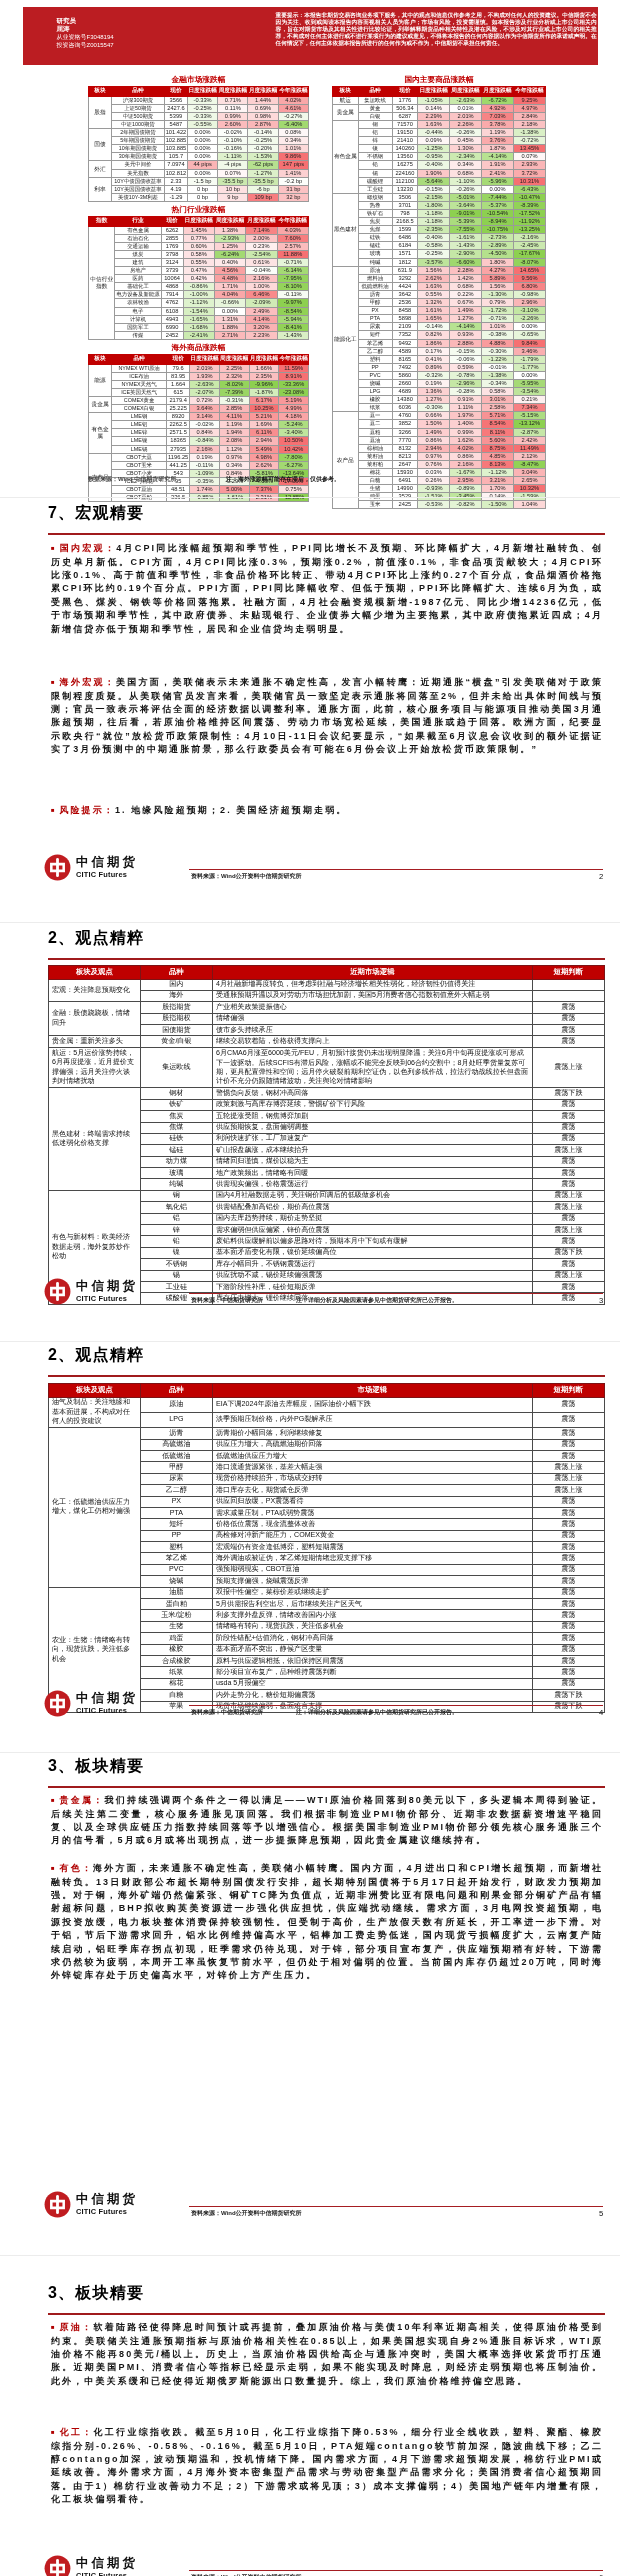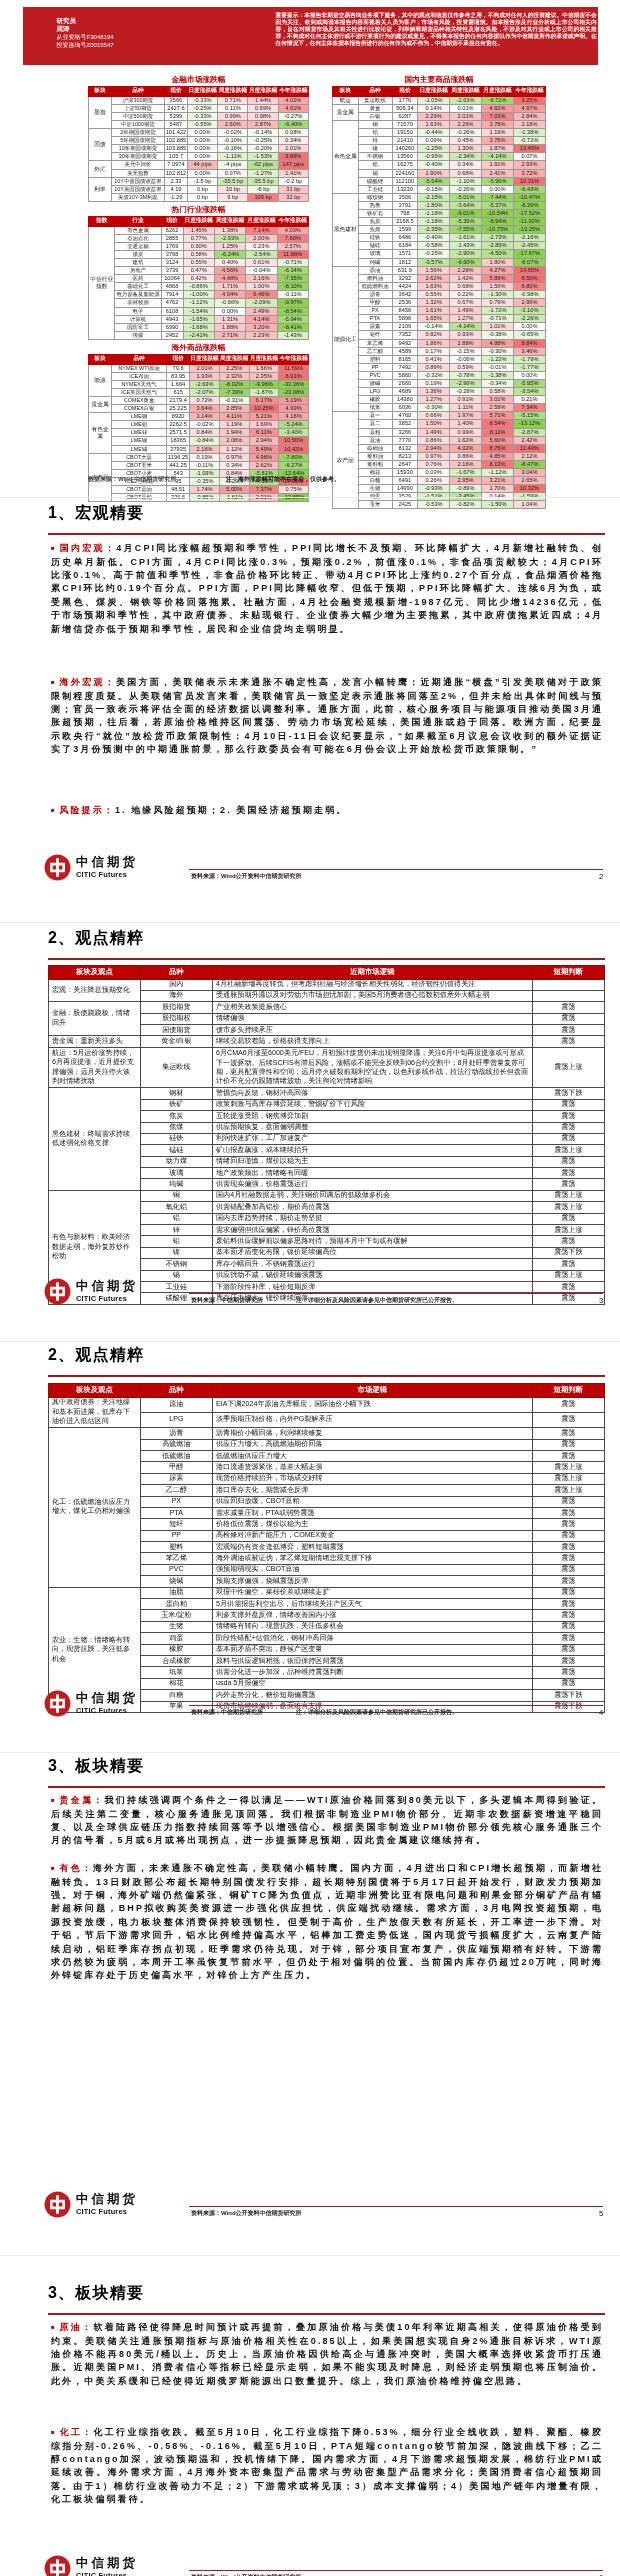--- a/index.html
+++ b/index.html
@@ -955,21 +955,21 @@
         </table>
       </div>
   </div>
   <div class="note-row">
     <span class="note-src">数据来源：Wind 中信期货研究所</span>
     <span class="note-ovs">注：海外涨跌幅可能存在滞后，仅供参考。</span>
   </div>
 
   <div class="psep" style="top:497px"></div>
 
-  <div class="sec-title" style="top:503px">1、宏观精要</div>
+  <div class="sec-title" style="top:503px">7、宏观精要</div>
   <div class="sec-rule" style="top:533px"></div>
   <div class="para" style="top:542px">
     <span class="sq">■</span><span class="plabel">国内宏观：</span><span>4月CPI同比涨幅超预期和季节性，PPI同比增长不及预期、环比降幅扩大，4月新增社融转负、创历史单月新低。CPI方面，4月CPI同比涨0.3%，预期涨0.2%，前值涨0.1%，非食品项贡献较大；4月CPI环比涨0.1%、高于前值和季节性，非食品价格环比转正、带动4月CPI环比上涨约0.27个百分点，食品烟酒价格拖累CPI环比约0.19个百分点。PPI方面，PPI同比降幅收窄、但低于预期，PPI环比降幅扩大、连续6月为负，或受黑色、煤炭、钢铁等价格回落拖累。社融方面，4月社会融资规模新增-1987亿元、同比少增14236亿元，低于市场预期和季节性，其中政府债券、未贴现银行、企业债券大幅少增为主要拖累，其中政府债拖累近四成；4月新增信贷亦低于预期和季节性，居民和企业信贷均走弱明显。</span>
   </div>
   <div class="para" style="top:676px">
     <span class="sq">■</span><span class="plabel">海外宏观：</span><span>美国方面，美联储表示未来通胀不确定性高，发言小幅转鹰：近期通胀“横盘”引发美联储对于政策限制程度质疑。从美联储官员发言来看，美联储官员一致坚定表示通胀将回落至2%，但并未给出具体时间线与预测；官员一致表示将评估全面的经济数据以调整利率。通胀方面，此前，核心服务项目与能源项目推动美国3月通胀超预期，往后看，若原油价格维持区间震荡、劳动力市场宽松延续，美国通胀或趋于回落。欧洲方面，纪要显示欧央行“就位”放松货币政策限制性：4月10日-11日会议纪要显示，“如果截至6月议息会议收到的额外证据证实了3月份预测中的中期通胀前景，那么行政委员会有可能在6月份会议上开始放松货币政策限制。”</span>
   </div>
   <div class="para" style="top:804px">
     <span class="sq">■</span><span class="plabel">风险提示：</span><span>1. 地缘风险超预期；2. 美国经济超预期走弱。</span>
   </div>
@@ -1178,21 +1178,21 @@
         <thead>
           <tr>
             <th>板块及观点</th>
             <th>品种</th>
             <th>市场逻辑</th>
             <th>短期判断</th>
           </tr>
         </thead>
         <tbody>
           <tr>
-            <td class="grp" rowspan="2">其中政府债券：关注地缘和基本面进展，低库存下油价进入低估区间</td>
+            <td class="grp" rowspan="2">油气及制品：关注地缘和基本面进展，不构成对任何人的投资建议</td>
             <td class="var">原油</td>
             <td>EIA下调2024年原油去库幅度，国际油价小幅下跌</td>
             <td class="jdg">震荡</td>
           </tr>
           <tr>
             <td class="var">LPG</td>
             <td>淡季预期压制价格，内外PG裂解承压</td>
             <td class="jdg">震荡</td>
           </tr>
           <tr>
@@ -1221,31 +1221,31 @@
             <td>现货价格持续抬升，市场成交好转</td>
             <td class="jdg">震荡上涨</td>
           </tr>
           <tr>
             <td class="var">乙二醇</td>
             <td>港口库存去化，期货减仓反弹</td>
             <td class="jdg">震荡上涨</td>
           </tr>
           <tr>
             <td class="var">PX</td>
-            <td>供应回归放缓，CBOT豆粕</td>
+            <td>供应回归放缓，PX震荡看待</td>
             <td class="jdg">震荡</td>
           </tr>
           <tr>
             <td class="var">PTA</td>
             <td>需求减量压制，PTA或弱势震荡</td>
             <td class="jdg">震荡</td>
           </tr>
           <tr>
             <td class="var">短纤</td>
-            <td>价格低位震荡，煤价以稳为主</td>
+            <td>价格低位震荡，现金流整体改善</td>
             <td class="jdg">震荡</td>
           </tr>
           <tr>
             <td class="var">PP</td>
             <td>高检修对冲新产能压力，COMEX黄金</td>
             <td class="jdg">震荡</td>
           </tr>
           <tr>
             <td class="var">塑料</td>
             <td>宏观端仍有资金逢低博弈，塑料短期震荡</td>
@@ -1297,21 +1297,21 @@
             <td>基本面矛盾不突出，静候产区变量</td>
             <td class="jdg">震荡</td>
           </tr>
           <tr>
             <td class="var">合成橡胶</td>
             <td>原料与供应逻辑相抵，依旧保持区间震荡</td>
             <td class="jdg">震荡</td>
           </tr>
           <tr>
             <td class="var">纸浆</td>
-            <td>供需分化进一步加深，品种维持震荡判断</td>
+            <td>部分项目宣布复产，品种维持震荡判断</td>
             <td class="jdg">震荡</td>
           </tr>
           <tr>
             <td class="var">棉花</td>
             <td>usda 5月报偏空</td>
             <td class="jdg">震荡</td>
           </tr>
           <tr>
             <td class="var">白糖</td>
             <td>内外走势分化，糖价短期偏震荡</td>

